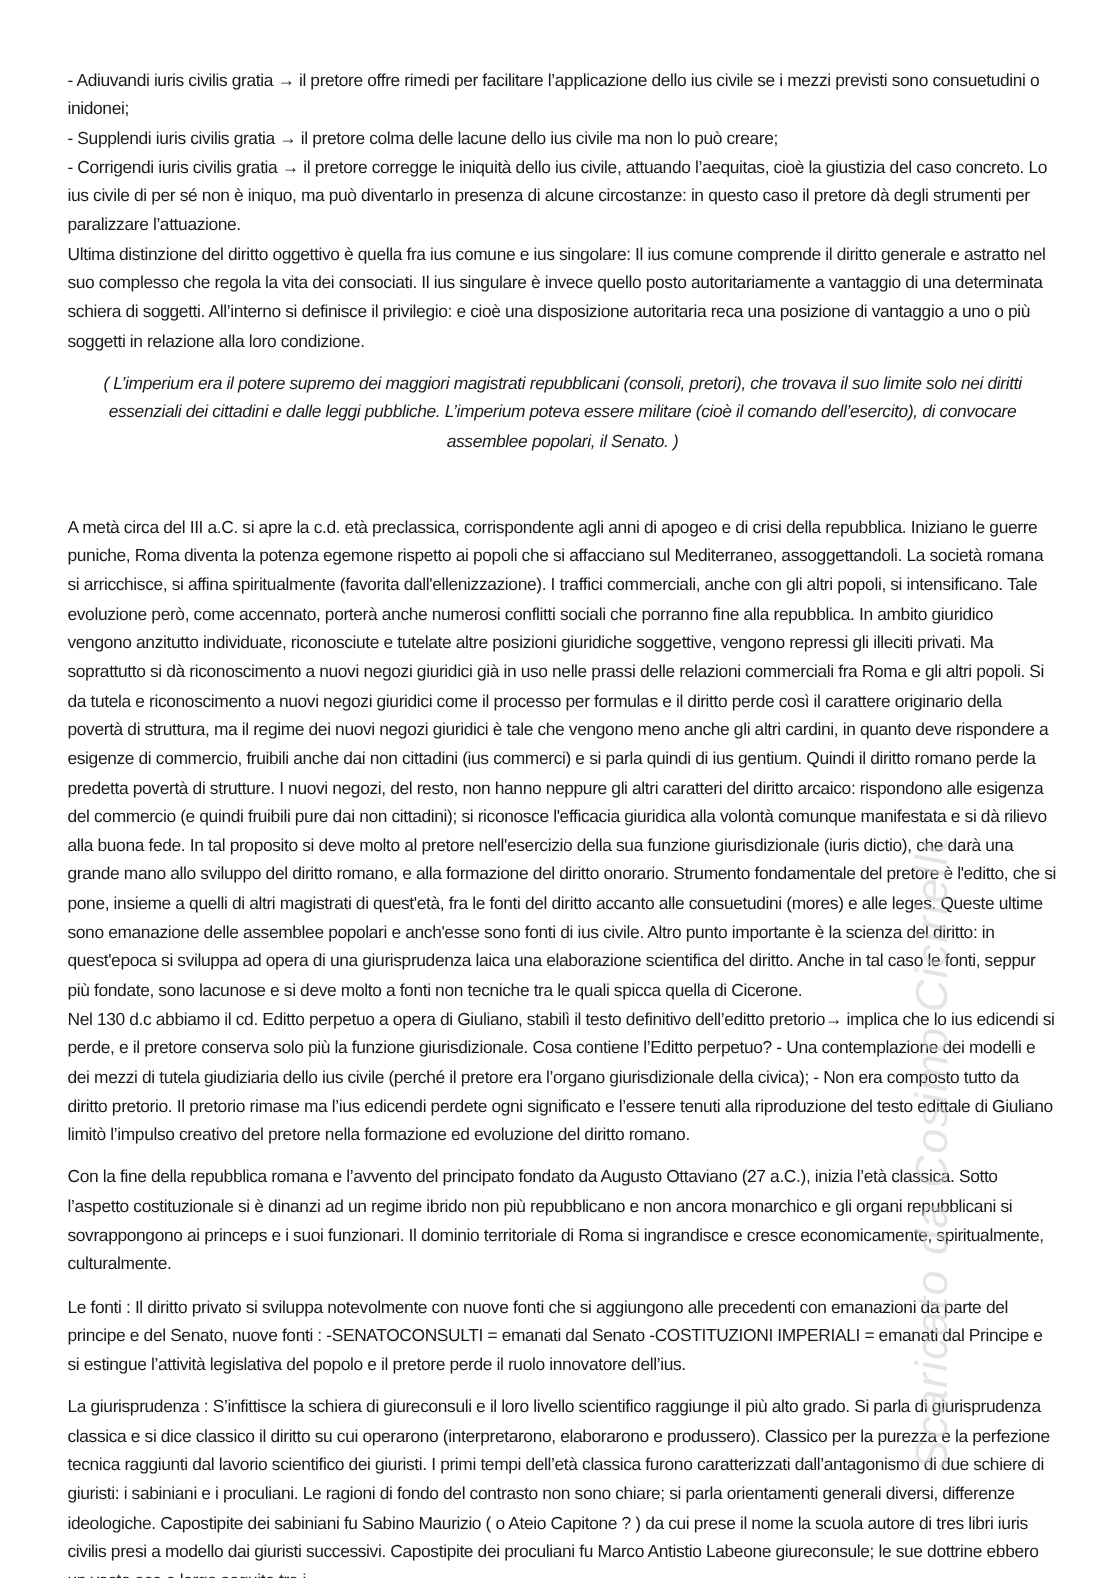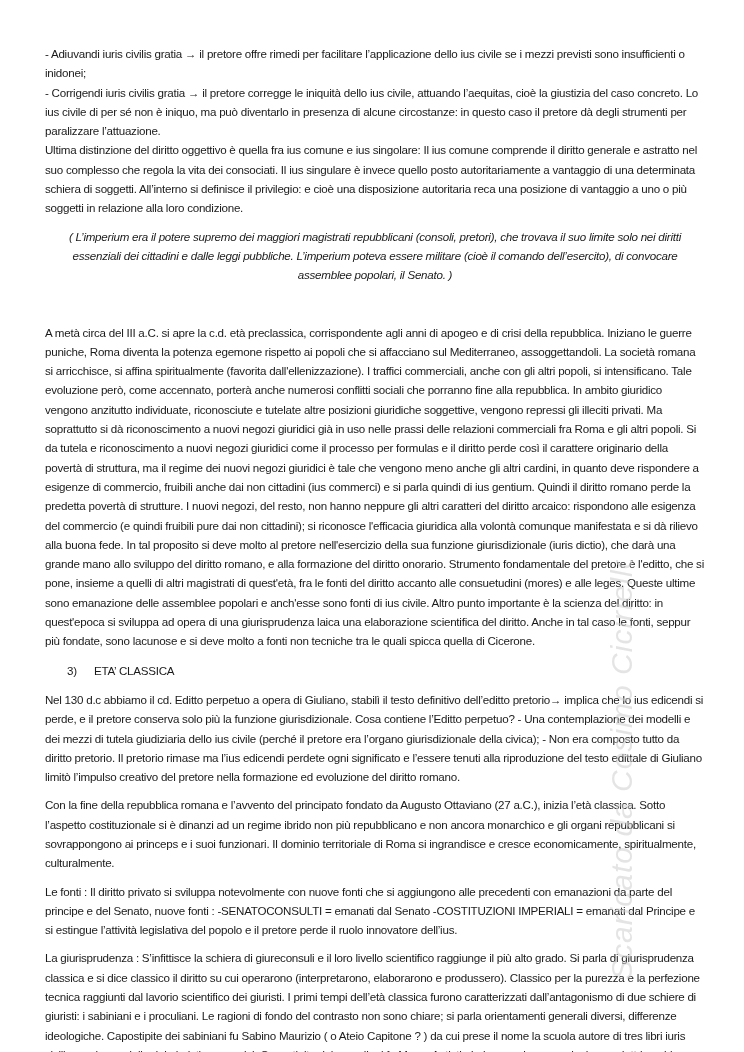--- a/index.html
+++ b/index.html
@@ -51,30 +51,27 @@
       white-space: nowrap;
       letter-spacing: 1px;
       overflow: hidden;
       pointer-events: none;
     }
   </style>
 </head>
 <body>
 
 <div class="page">
-  <p>- Adiuvandi iuris civilis gratia → il pretore offre rimedi per facilitare l’applicazione dello ius civile se i mezzi previsti sono insufficienti o inidonei;</p>
+  <p>- Adiuvandi iuris civilis gratia → il pretore offre rimedi per facilitare l’applicazione dello ius civile se i mezzi previsti sono consuetudini o inidonei;</p>
+  <p>- Supplendi iuris civilis gratia → il pretore colma delle lacune dello ius civile ma non lo può creare;</p>
   <p>- Corrigendi iuris civilis gratia → il pretore corregge le iniquità dello ius civile, attuando l’aequitas, cioè la giustizia del caso concreto. Lo ius civile di per sé non è iniquo, ma può diventarlo in presenza di alcune circostanze: in questo caso il pretore dà degli strumenti per paralizzare l’attuazione.</p>
   <p>Ultima distinzione del diritto oggettivo è quella fra ius comune e ius singolare: Il ius comune comprende il diritto generale e astratto nel suo complesso che regola la vita dei consociati. Il  ius  singulare  è invece quello posto autoritariamente a vantaggio  di  una determinata schiera di soggetti. All’interno si definisce il privilegio: e cioè una disposizione autoritaria reca una posizione di vantaggio a uno o più soggetti in relazione alla loro condizione.</p>
   <div class="spacer-sm"></div>
   <p class="italic">( L’imperium era il potere supremo dei maggiori magistrati repubblicani (consoli, pretori), che trovava il suo limite solo nei diritti essenziali dei cittadini e dalle leggi pubbliche. L’imperium  poteva essere  militare  (cioè  il  comando dell’esercito), di convocare assemblee popolari, il Senato. )</p>
   <div class="spacer-lg"></div>
   <p>A metà circa del III a.C. si apre la c.d. età preclassica, corrispondente agli anni di apogeo e di crisi della repubblica. Iniziano le guerre puniche, Roma diventa la potenza egemone rispetto ai popoli che si affacciano sul Mediterraneo, assoggettandoli. La società romana si arricchisce, si affina spiritualmente (favorita dall'ellenizzazione). I traffici commerciali, anche con gli altri popoli, si intensificano. Tale evoluzione però, come accennato, porterà anche numerosi conflitti sociali che porranno fine alla repubblica. In ambito giuridico vengono anzitutto individuate, riconosciute e tutelate altre posizioni giuridiche soggettive, vengono repressi gli illeciti privati. Ma soprattutto si dà riconoscimento a nuovi negozi giuridici già in uso nelle prassi delle relazioni commerciali fra Roma e gli altri popoli. Si da tutela e riconoscimento a nuovi negozi giuridici come il processo per formulas e il diritto perde così il carattere originario della povertà di struttura, ma il regime dei nuovi negozi giuridici è tale che vengono meno anche gli altri cardini, in quanto deve rispondere a esigenze di commercio, fruibili anche dai non cittadini (ius commerci) e si parla quindi di ius gentium. Quindi il diritto romano perde la predetta povertà di strutture. I nuovi negozi, del resto, non hanno neppure gli altri caratteri del diritto arcaico: rispondono alle esigenza del commercio (e quindi fruibili pure dai non cittadini); si riconosce l'efficacia giuridica alla volontà comunque manifestata e si dà rilievo alla buona fede. In tal proposito si deve molto al pretore nell'esercizio della sua funzione giurisdizionale (iuris dictio), che darà una grande mano allo sviluppo del diritto romano, e alla formazione del diritto onorario. Strumento fondamentale del pretore è l'editto, che si pone, insieme a quelli di altri magistrati di quest'età, fra le fonti del diritto accanto alle consuetudini (mores) e alle leges. Queste ultime sono emanazione delle assemblee popolari e anch'esse sono fonti di ius civile. Altro punto importante è la scienza del diritto: in quest'epoca si sviluppa ad opera di una giurisprudenza laica una elaborazione scientifica del diritto. Anche in tal caso le fonti, seppur più fondate, sono lacunose e si deve molto a fonti non tecniche tra le quali spicca quella di Cicerone.</p>
-  <p class="heading">
-    <span class="num">3)</span>
-    <span>ETA’ CLASSICA</span>
-  </p>
   <p>Nel 130 d.c abbiamo il cd. Editto perpetuo a opera di Giuliano, stabilì il testo definitivo dell’editto pretorio→ implica che lo ius edicendi si perde,  e il  pretore  conserva  solo  più  la  funzione giurisdizionale.  Cosa  contiene  l’Editto perpetuo? - Una  contemplazione  dei  modelli  e  dei  mezzi  di  tutela giudiziaria  dello  ius civile (perché il pretore era l’organo giurisdizionale della civica); - Non era composto tutto da diritto pretorio. Il pretorio rimase ma l’ius edicendi perdete ogni significato e l’essere tenuti alla riproduzione del testo edittale di Giuliano limitò l’impulso creativo del pretore nella formazione ed evoluzione del diritto romano.</p>
   <p class="block-gap">Con la fine della repubblica romana e l’avvento del principato fondato da Augusto Ottaviano (27 a.C.), inizia l’età classica. Sotto l’aspetto costituzionale si è dinanzi ad un regime ibrido non più repubblicano e non ancora monarchico e gli organi repubblicani si sovrappongono ai princeps e i suoi funzionari. Il dominio territoriale di Roma si ingrandisce e cresce economicamente, spiritualmente, culturalmente.</p>
   <p class="block-gap">Le fonti : Il diritto privato si sviluppa notevolmente con nuove fonti che si aggiungono alle precedenti con emanazioni da parte del principe e del Senato, nuove fonti : -SENATOCONSULTI = emanati dal Senato -COSTITUZIONI IMPERIALI = emanati dal Principe e si estingue l’attività legislativa del popolo e il pretore perde il ruolo innovatore dell’ius.</p>
   <p class="block-gap">La giurisprudenza : S’infittisce la schiera di giureconsuli e il loro livello scientifico raggiunge il più alto grado. Si parla di giurisprudenza classica e si dice classico il diritto su cui operarono (interpretarono, elaborarono e produssero). Classico per la purezza e la perfezione tecnica raggiunti dal lavorio scientifico dei giuristi. I primi tempi dell’età classica furono caratterizzati dall’antagonismo di due schiere di giuristi: i sabiniani e i proculiani. Le ragioni di fondo del contrasto non sono chiare; si parla orientamenti generali diversi, differenze ideologiche. Capostipite dei sabiniani fu Sabino Maurizio  ( o Ateio Capitone ? ) da cui prese il nome la scuola autore di tres libri iuris civilis presi a modello dai giuristi successivi. Capostipite dei proculiani fu Marco Antistio Labeone giureconsule; le sue dottrine ebbero un vasto eco e largo seguito tra i</p>
 </div>
 
 <div class="watermark">Scaricato da Cosimo Ciciriello - StudeSu</div>
 
 </body></html>

